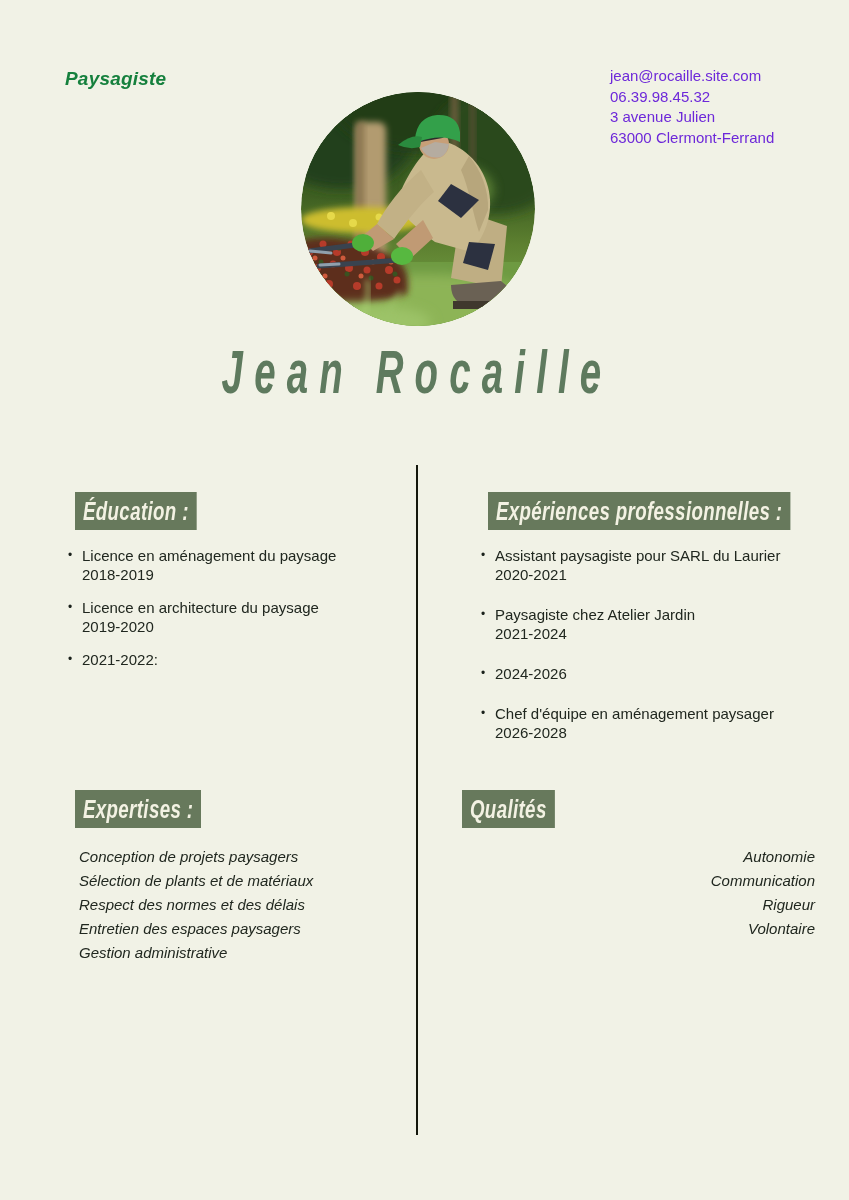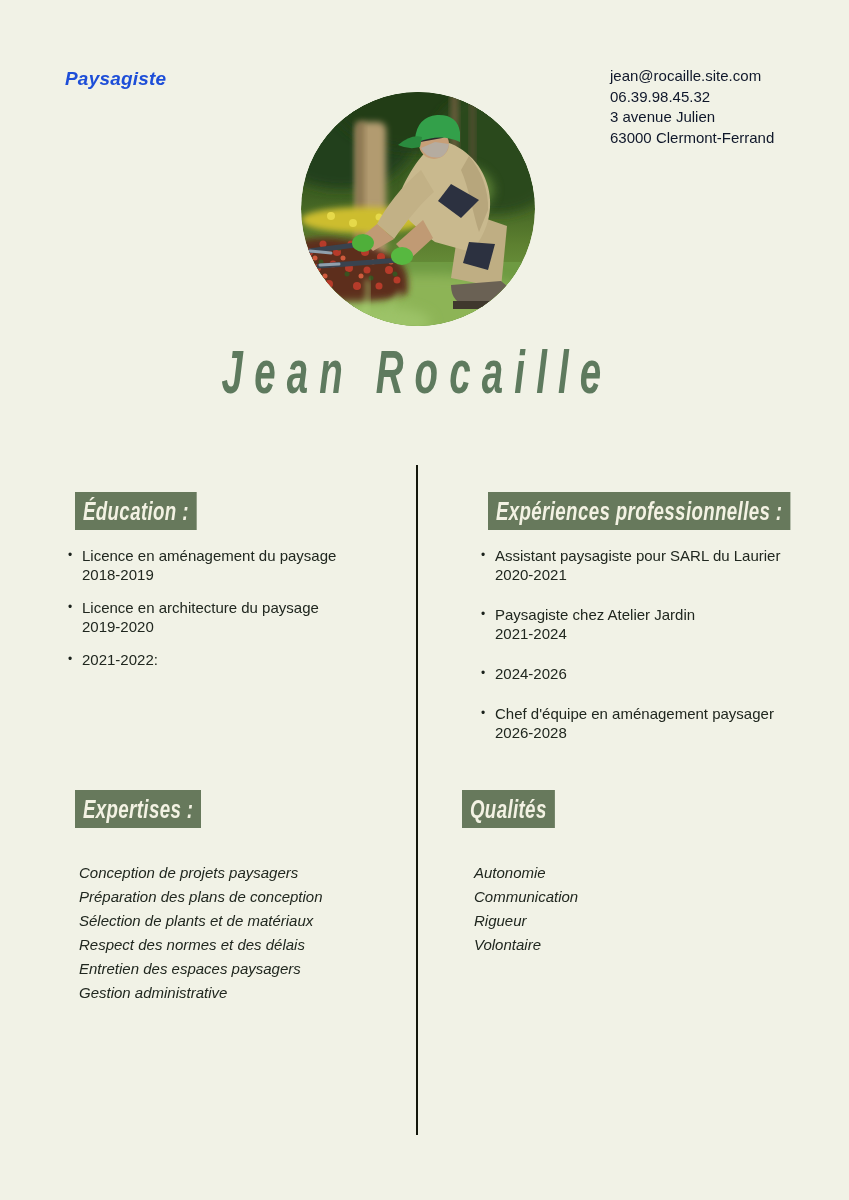--- a/index.html
+++ b/index.html
@@ -7,23 +7,23 @@
     --name-green:#5e7a5e; --body:#20271f; --divider:#14170c;
   }
   *{box-sizing:border-box;}
   html,body{margin:0;padding:0;background:var(--bg);}
   .page{
     position:relative;width:849px;height:1200px;background:var(--bg);
     overflow:hidden;font-family:"Liberation Sans",sans-serif;color:var(--body);
   }
   .job-title{
     position:absolute;left:65px;top:68px;font-size:19px;font-weight:700;
-    font-style:italic;color:#1d4ed8;letter-spacing:.2px;
-  }
-  .contact{position:absolute;left:610px;top:66px;font-size:15px;line-height:20.7px;color:#0f172a;}
+    font-style:italic;color:#15803d;letter-spacing:.2px;
+  }
+  .contact{position:absolute;left:610px;top:66px;font-size:15px;line-height:20.7px;color:#6d28d9;}
   .photo{
     position:absolute;left:301px;top:92px;width:234px;height:234px;border-radius:50%;
     overflow:hidden;
   }
   .photo svg{display:block;}
   .name{
     position:absolute;left:0;top:338px;width:834px;margin:0;text-align:center;
     font-size:62px;line-height:1.1;font-weight:600;font-style:italic;
     color:var(--name-green);letter-spacing:18px;transform:scaleX(.62);
     transform-origin:center top;white-space:nowrap;
@@ -39,23 +39,23 @@
     font-style:italic;font-weight:600;font-size:26px;line-height:30px;
     padding:4px 11px;margin-left:11px;letter-spacing:.5px;
     transform:scaleX(.72);transform-origin:left center;white-space:nowrap;
   }
   ul{list-style:none;margin:0;padding:0;}
   .bullet-list{margin-top:16px;padding-left:4px;}
   .bullet-item{display:flex;gap:6px;font-size:15px;line-height:19px;margin-bottom:14px;}
   .sec-exp .bullet-item{margin-bottom:21px;}
   .bullet{flex:0 0 8px;font-size:12px;line-height:19px;color:#1a211b;}
   .item-title{font-weight:400;}
-  .plain-list{margin-top:33px;font-style:italic;font-size:15px;line-height:24px;}
+  .plain-list{margin-top:17px;font-style:italic;font-size:15px;line-height:24px;}
   .sec-skill .plain-list{padding-left:15px;}
-  .sec-qual .plain-list{padding-left:23px;}
+  .sec-qual .plain-list{padding-left:23px;text-align:right;}
 </style>
 </head>
 <body>
 
 <div class="page">
 
   <div class="job-title">Paysagiste</div>
 
   <div class="contact">
       <div class="contact-line">jean@rocaille.site.com</div>
@@ -227,21 +227,20 @@
       </li>
       </ul>
   </section>
 
   <section class="section sec-skill">
     <div class="badge">
       <span>Expertises :</span>
     </div>
     <ul class="plain-list">
         <li>Conception de projets paysagers</li>
-        <li>Préparation des plans de conception</li>
         <li>Sélection de plants et de matériaux</li>
         <li>Respect des normes et des délais</li>
         <li>Entretien des espaces paysagers</li>
         <li>Gestion administrative</li>
       </ul>
   </section>
 
   <section class="section sec-qual">
     <div class="badge">
       <span>Qualités</span>

